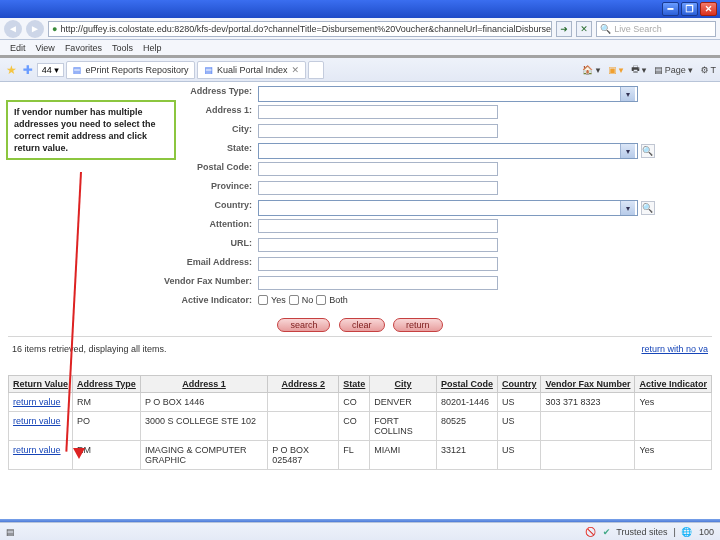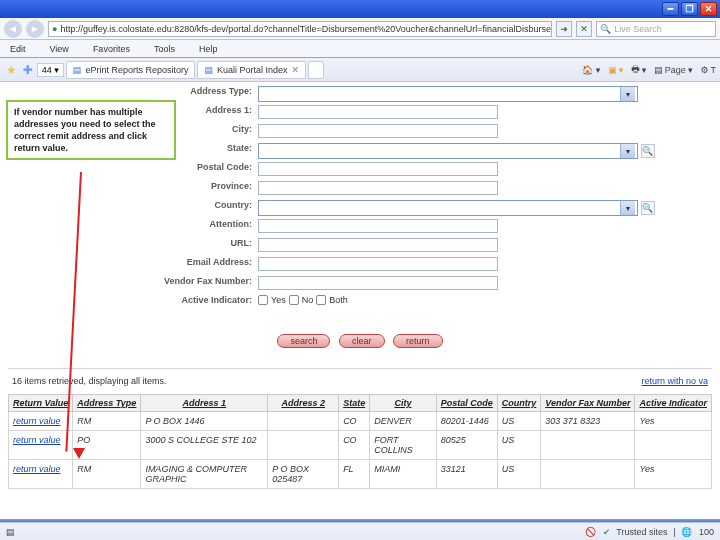--- a/index.html
+++ b/index.html
@@ -12,21 +12,21 @@
   .win-btn.close { background: linear-gradient(#f47a6a,#d83020); border-color:#a02010; }
 
   
   .navrow { height: 22px; border-bottom: 1px solid #b8c4d8; display:flex; align-items:center; padding: 0 4px; gap: 4px; background:#f4f6fb; }
   .nav-arrow { width:18px; height:18px; border-radius:9px; background:#5f8edf; display:flex; align-items:center; justify-content:center; color:#fff; font-size:10px; }
   .nav-arrow.disabled { background:#cdd6e8; }
   .addr { flex:1; height:16px; border:1px solid #a8b4c8; background:#fff; padding:0 3px; display:flex; align-items:center; color:#333; overflow:hidden; white-space:nowrap; }
   .go-btn { width:16px; height:16px; border:1px solid #a8b4c8; background:#eef2fa; display:flex; align-items:center; justify-content:center; color:#2a6d2f; }
   .searchbox { width:120px; height:16px; border:1px solid #a8b4c8; background:#fff; padding:0 3px; color:#aaa; display:flex; align-items:center; }
 
-  .menurow { height: 18px; border-bottom: 1px solid #a3a3a3; display:flex; align-items:center; gap: 24px; padding: 0 10px; background:#f4f6fb; font-size:10px; color:#333; }
+  .menurow { height: 18px; border-bottom: 3px solid #a3a3a3; display:flex; align-items:center; gap: 10px; padding: 0 10px; background:#f4f6fb; font-size:10px; color:#333; }
 
   .tabrow { height: 24px; border-bottom: 1px solid #b8c4d8; display:flex; align-items:center; padding: 0 4px; gap: 2px; background: linear-gradient(#eef2fa,#e3e9f5); font-size:10px; }
   .favstar { color:#f5c542; font-size:12px; padding:0 2px; }
   .tabrow .tab { height:18px; border:1px solid #c4ccdd; background:#fff; display:flex; align-items:center; padding:0 6px; gap:4px; color:#333; border-radius:2px 2px 0 0; }
   .tab .tab-x { color:#888; }
   .tabrow .right-tools { margin-left:auto; display:flex; align-items:center; gap:8px; color:#444; }
   .tool-ico { display:inline-flex; align-items:center; gap:2px; }
 
   
   .formwrap { padding: 4px 8px 0 8px; }
@@ -35,28 +35,28 @@
   .formrow .fld { flex:1; display:flex; align-items:center; gap:3px; }
   .textinput { height:14px; border:1px solid #a8b4c8; background:#fff; flex:1; max-width:380px; padding:0 2px; }
   .textinput.short { max-width:240px; }
   .selectbox { height:16px; border:1px solid #7e9abf; background:#fff; flex:1; max-width:380px; position:relative; }
   .selectbox::after { content:"▾"; position:absolute; right:2px; top:0; width:14px; height:14px; background:linear-gradient(#dbe6f7,#b7cbe9); border-left:1px solid #9fb4d4; display:flex; align-items:center; justify-content:center; color:#335; font-size:8px; }
   .mag { width:14px; height:14px; border:1px solid #c0c6d2; background:#f6f7f9; display:flex; align-items:center; justify-content:center; color:#666; font-size:9px; }
   .radiogrp { display:flex; align-items:center; gap:10px; font-size:9px; color:#333; }
   .radiogrp .rad { width:10px; height:10px; border:1px solid #888; background:#fff; border-radius:2px; display:inline-block; }
 
   .btnrow { text-align:center; padding: 4px 0 2px 0; }
-  .pill { display:inline-block; border:1px solid #c64040; background:linear-gradient(#f8d6d6,#e79e9e); color:#802020; padding:1px 12px; border-radius:9px; font-size:9px; margin:16px 3px; }
+  .pill { display:inline-block; border:1px solid #c64040; background:linear-gradient(#f8d6d6,#e79e9e); color:#802020; padding:1px 12px; border-radius:9px; font-size:9px; margin:0 3px; }
   .rule { border-top:1px solid #d6d6d6; margin:2px 0 4px 0; }
 
   .listmeta { display:flex; justify-content:space-between; padding: 3px 12px 8px 12px; font-size:9px; color:#333; }
   .listmeta a { color:#1645b8; text-decoration:underline; }
 
   
-  table.results { border-collapse: collapse; margin: 0 8px; width: calc(100% - 16px); font-style: italic; }
+  table.results { border-collapse: collapse; margin: 13px 8px; width: calc(100% - 16px); }
   table.results th { background:#f1f1f1; border:1px solid #c9c9c9; padding:3px 4px; font-size:9px; text-align:center; text-decoration: underline; color:#222; white-space:nowrap; }
   table.results td { border:1px solid #d4d4d4; padding:4px 4px; font-size:9px; color:#333; vertical-align:top; }
   table.results td a { color:#1645b8; text-decoration:underline; }
 
   
   .callout { position:absolute; left:6px; top:100px; width:170px; background:#fff; border:2px solid #8cc63f; padding:4px 6px; font-size:10px; font-weight:bold; color:#222; line-height:1.2; z-index:5; }
   .arrowline { position:absolute; left:80px; top:172px; width:2px; height:280px; background:#d22; z-index:4; transform: rotate(3deg); transform-origin: top left; }
   .arrowhead { position:absolute; left:73px; top:448px; width:0; height:0; border-left:6px solid transparent; border-right:6px solid transparent; border-top:11px solid #d22; z-index:4; }
 
   

